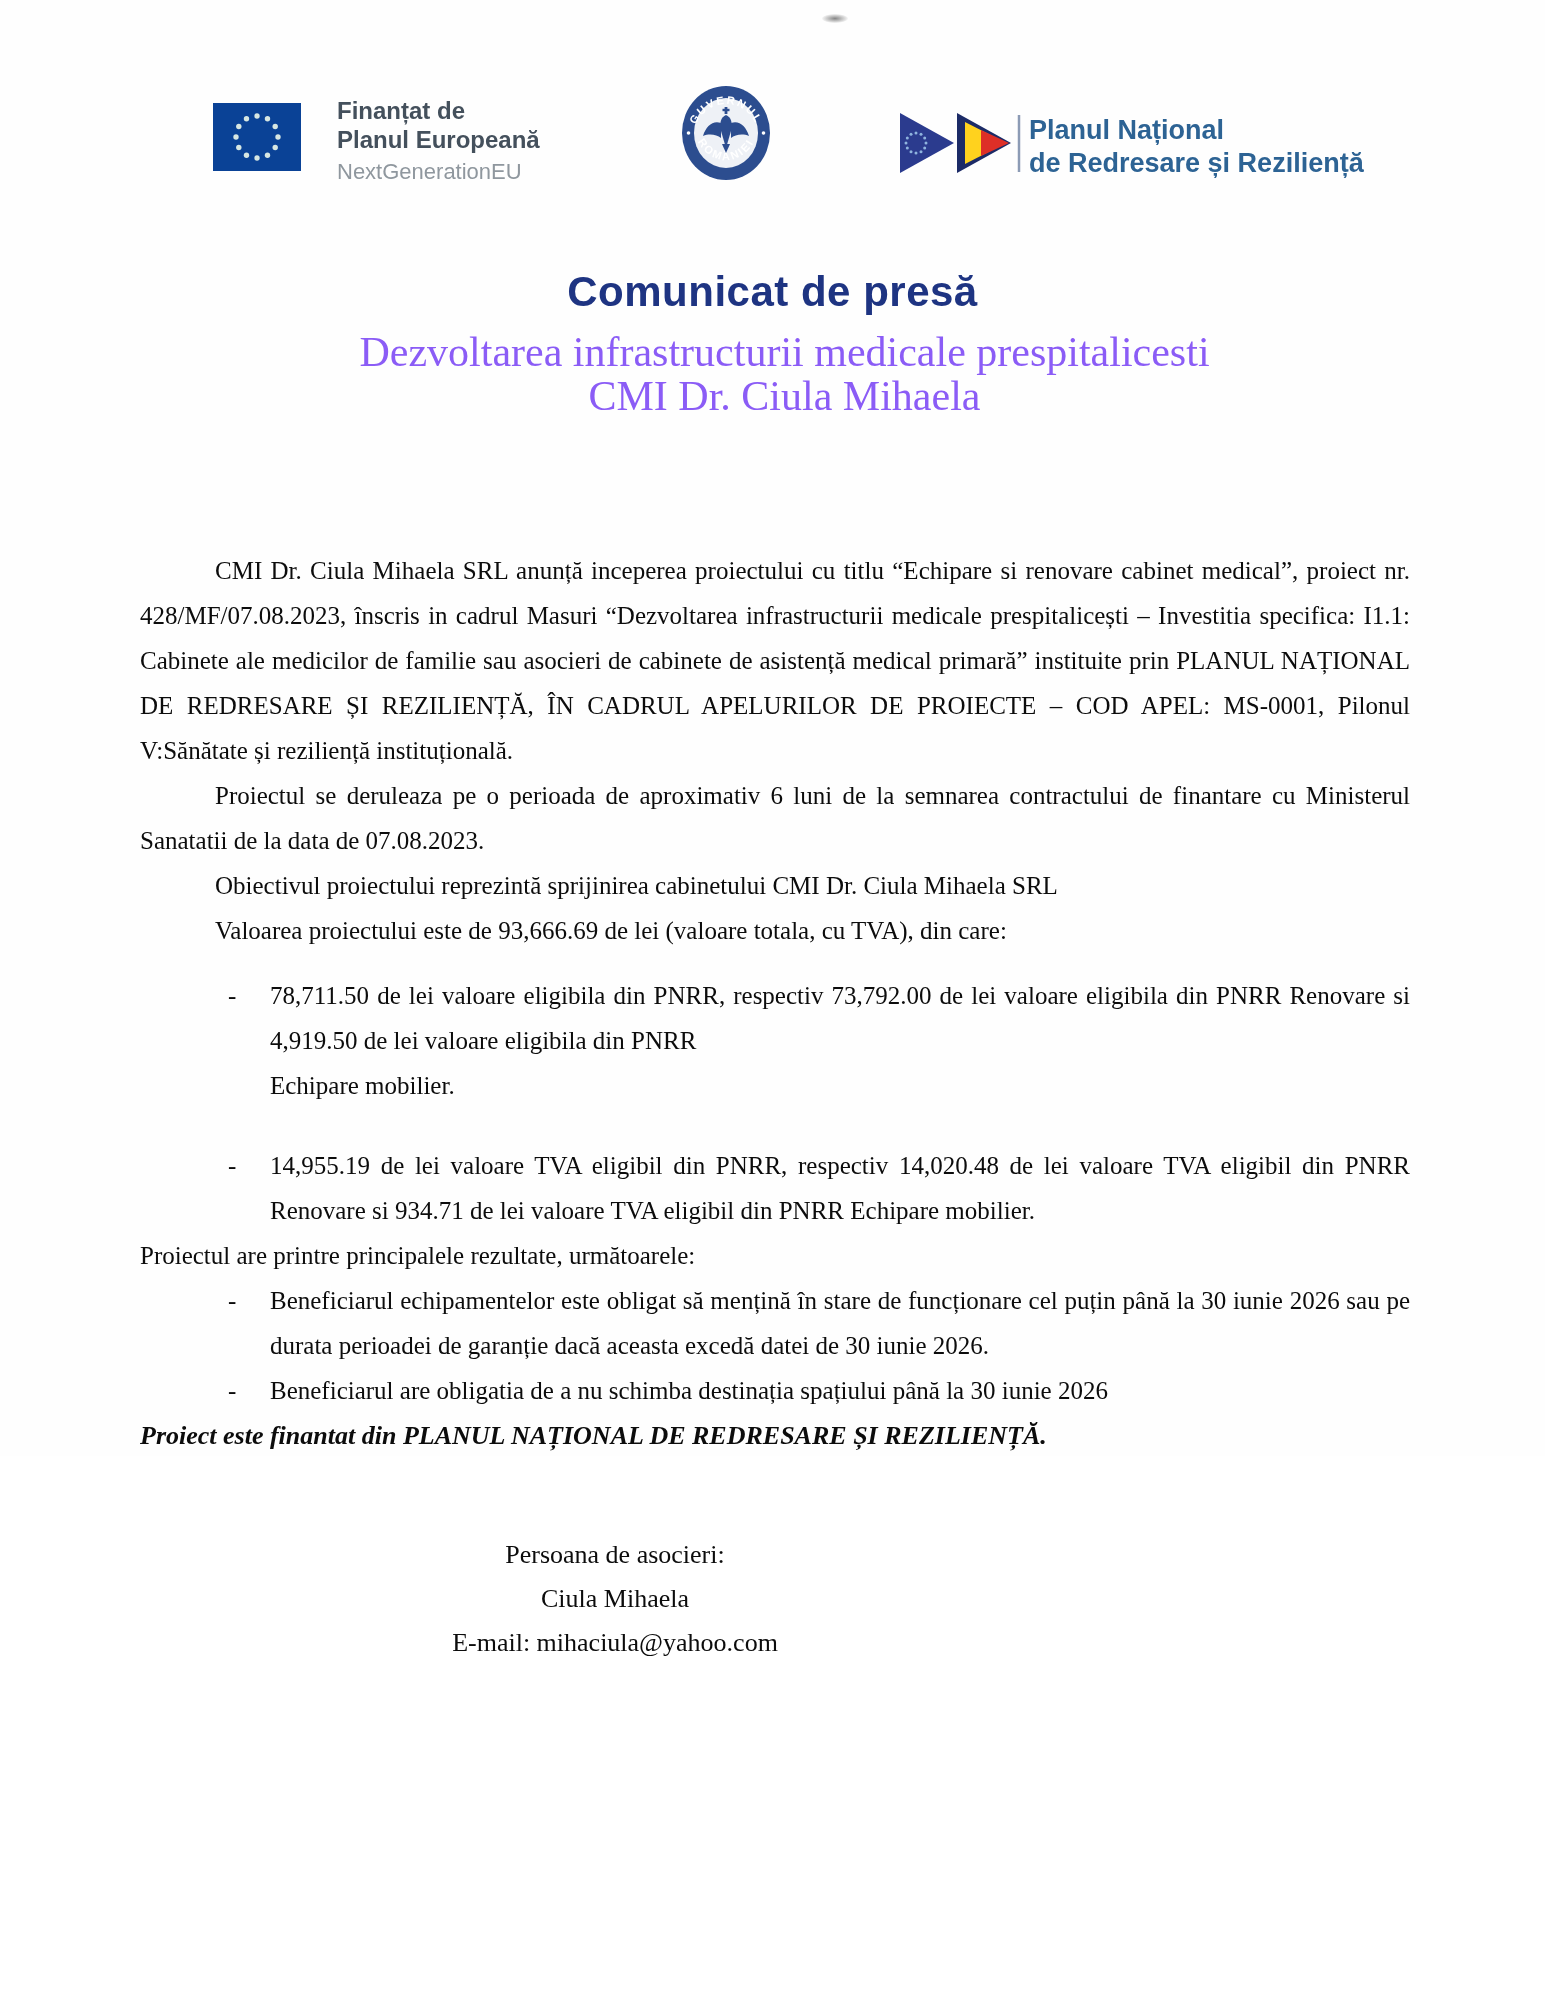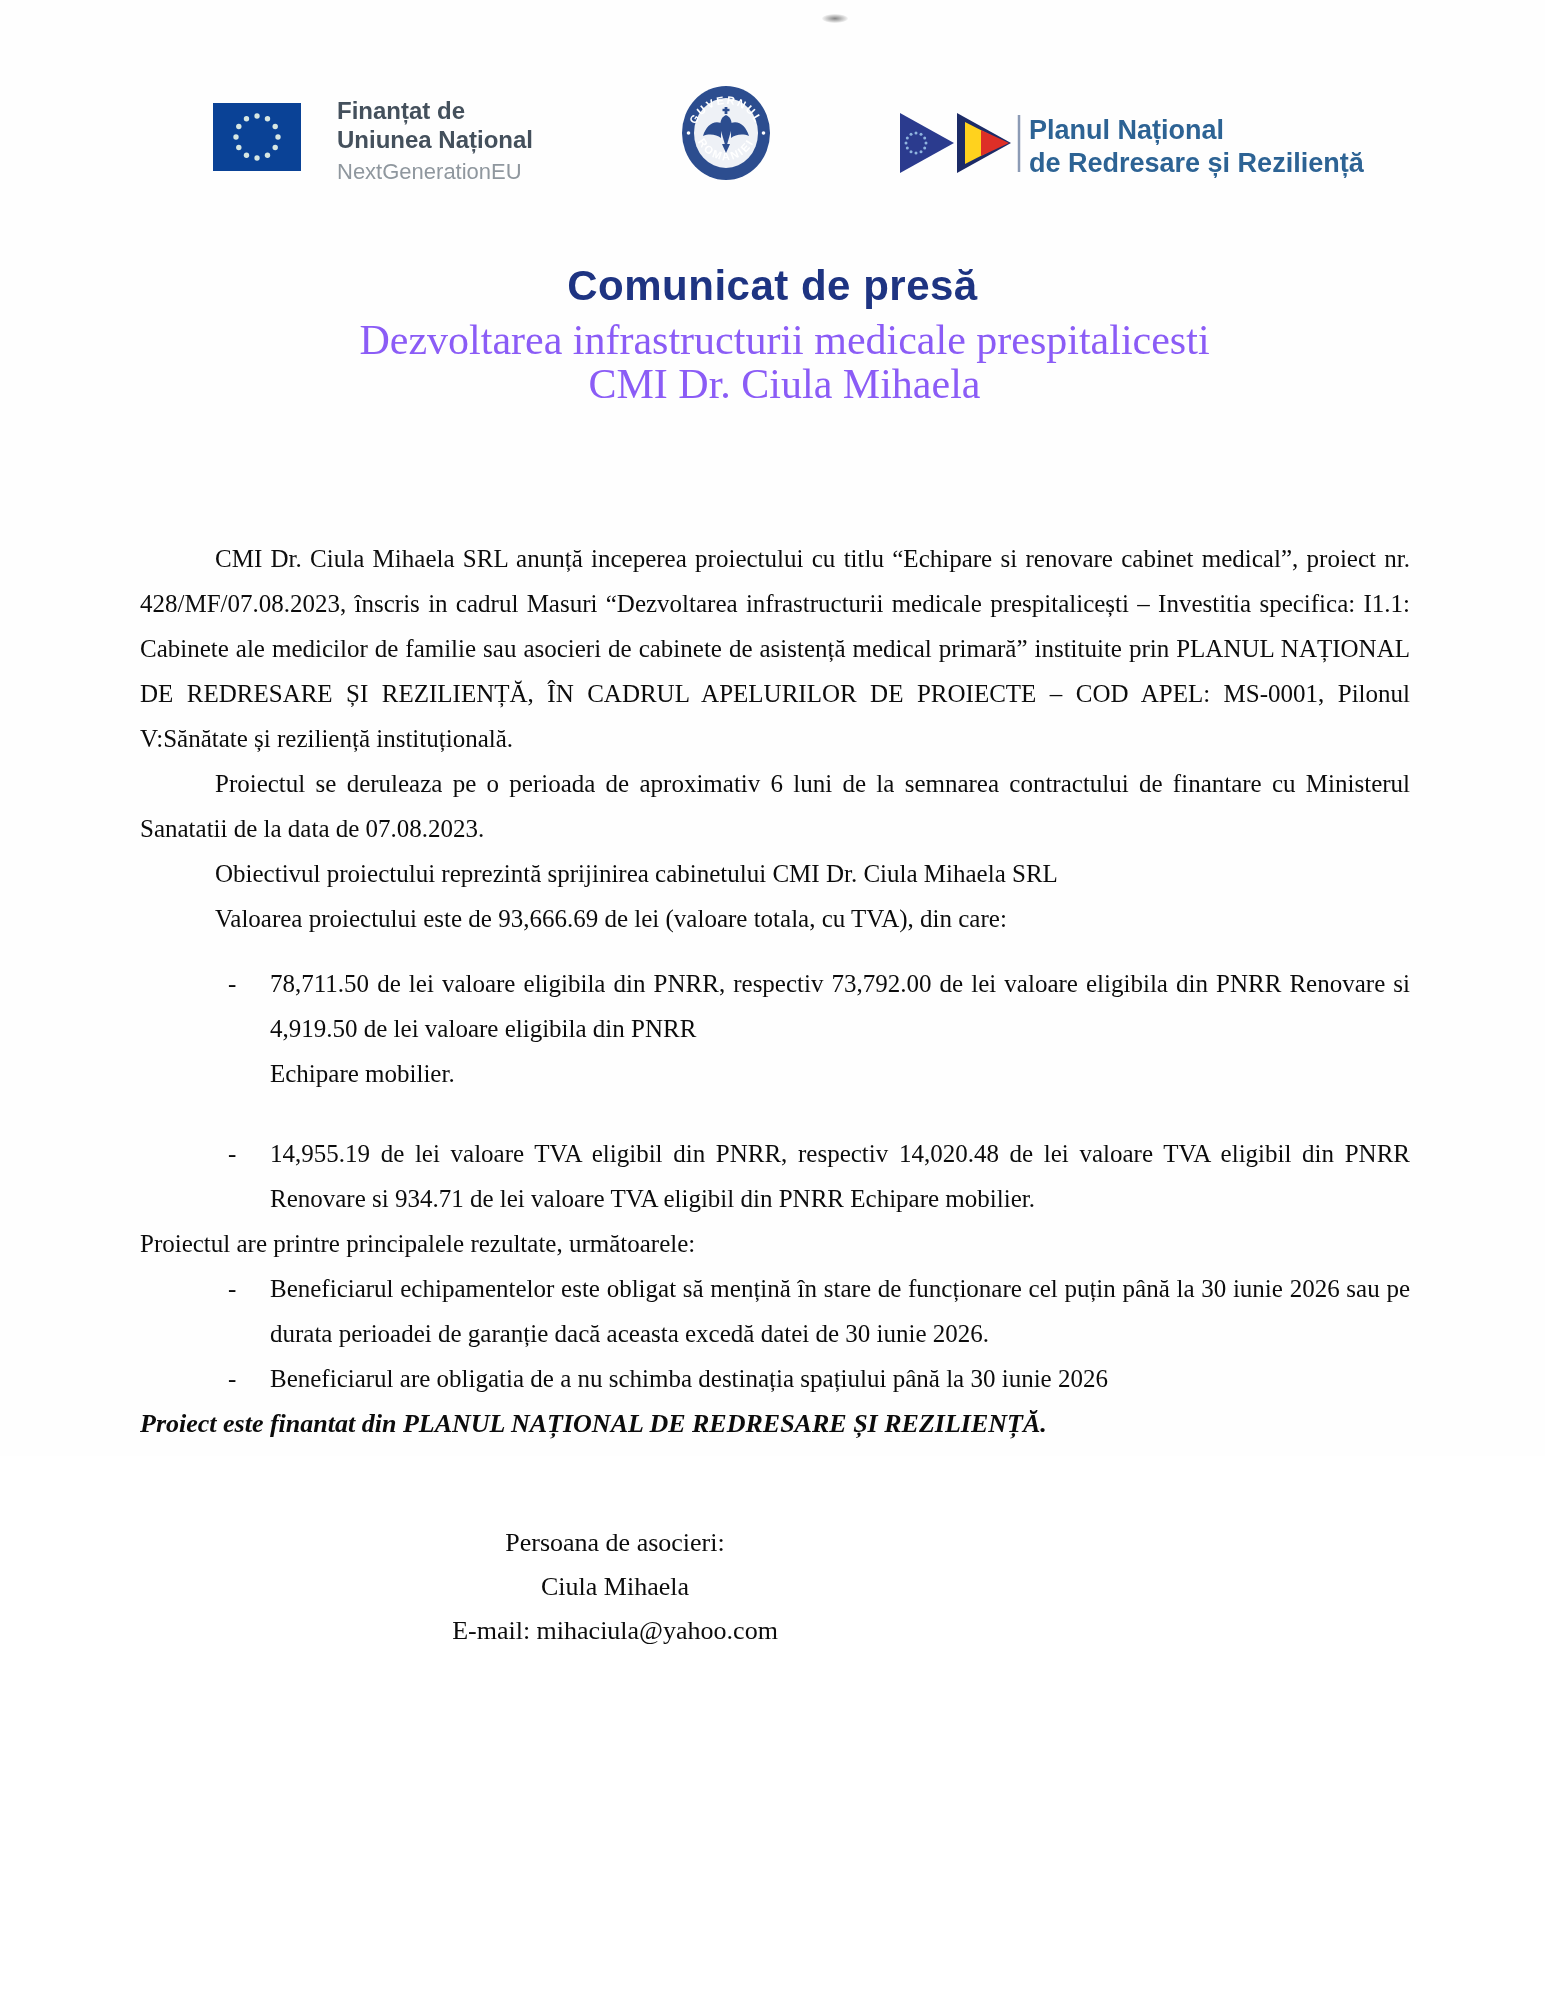--- a/index.html
+++ b/index.html
@@ -39,21 +39,21 @@
   .seal-text {
     font-family: "Liberation Sans", sans-serif;
     font-weight: 700; font-size: 11px; fill: #ffffff; letter-spacing: 2px;
   }
 
   
   .titles { padding-top: 254px; text-align: center; }
   .press-heading {
     font-family: "Liberation Sans", sans-serif;
     font-size: 42px; font-weight: bold; color: #1e3482;
-    line-height: 48px; margin: 8px; letter-spacing: 0.5px;
+    line-height: 48px; margin: 14px; letter-spacing: 0.5px;
   }
   .subtitle { font-size: 42px; line-height: 44px; color: #8b5cf6; margin-left: 24px; }
 
   
   .body-text { margin: 130px 135px 0 140px; font-size: 25px; line-height: 45px; color: #0c0c0c; }
   .body-text p { margin: 0; }
   .indent { text-indent: 75px; }
   .justify { text-align: justify; }
   .dash-item { position: relative; padding-left: 130px; text-align: justify; }
   .dash-item .dash { position: absolute; left: 88px; top: 0; }
@@ -90,21 +90,21 @@
         <circle cx="44" cy="55" r="2.7"></circle>
           <circle cx="33.5" cy="52.2" r="2.7"></circle>
         <circle cx="25.8" cy="44.5" r="2.7"></circle>
           <circle cx="23" cy="34" r="2.7"></circle>
         <circle cx="25.8" cy="23.5" r="2.7"></circle>
           <circle cx="33.5" cy="15.8" r="2.7"></circle>
       </g>
     </svg>
     <div class="eu-text">
       <div class="eu-line">Finanțat de</div>
-      <div class="eu-line">Uniunea Național</div>
+      <div class="eu-line">Planul Europeană</div>
       <div class="eu-line gray">NextGenerationEU</div>
     </div>
   </div>
 
   <div class="gov-seal">
     <svg width="92" height="98" viewBox="0 0 92 98" xmlns="http://www.w3.org/2000/svg">
       <defs>
         <path id="sealTop" d="M 12,58 A 34,38 0 1 1 80,58"></path>
         <path id="sealBottom" d="M 13,38 A 33,38 0 1 0 79,38"></path>
       </defs>

